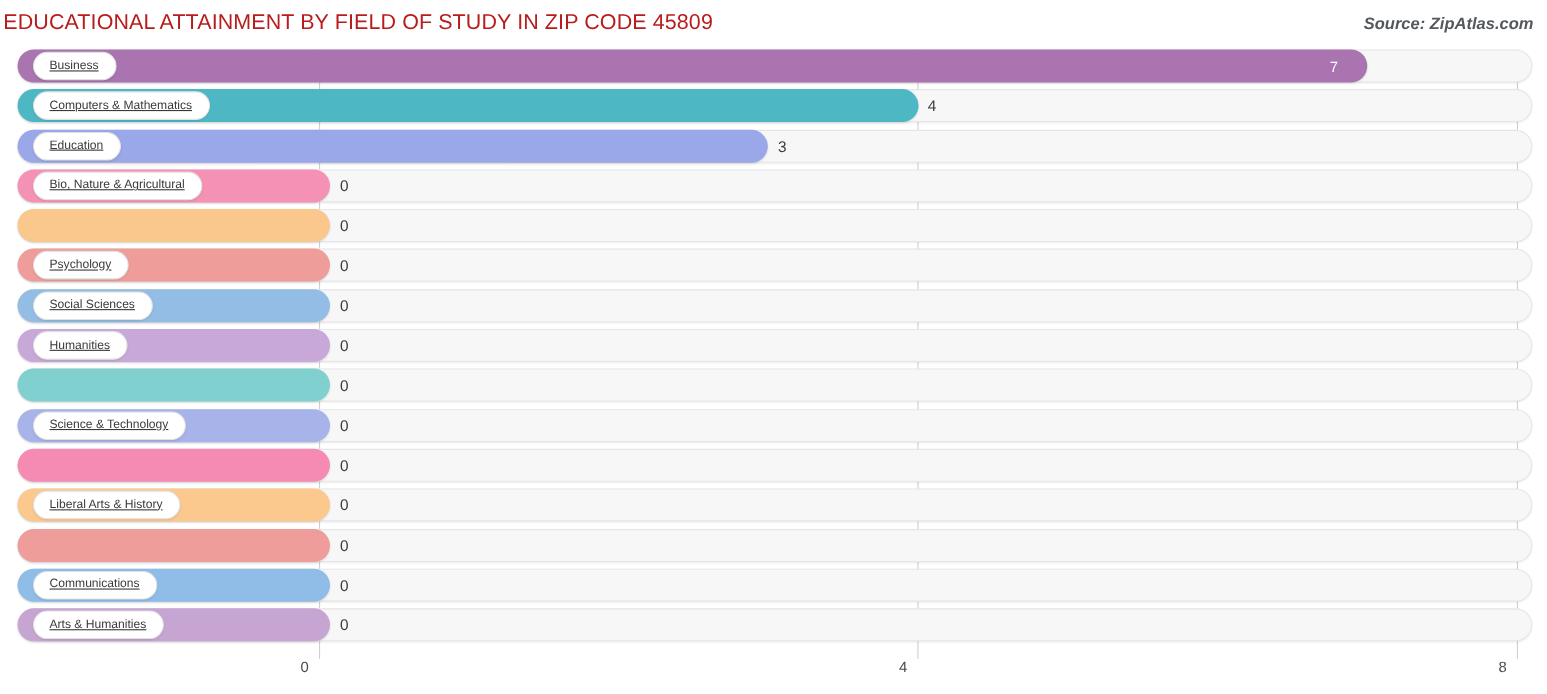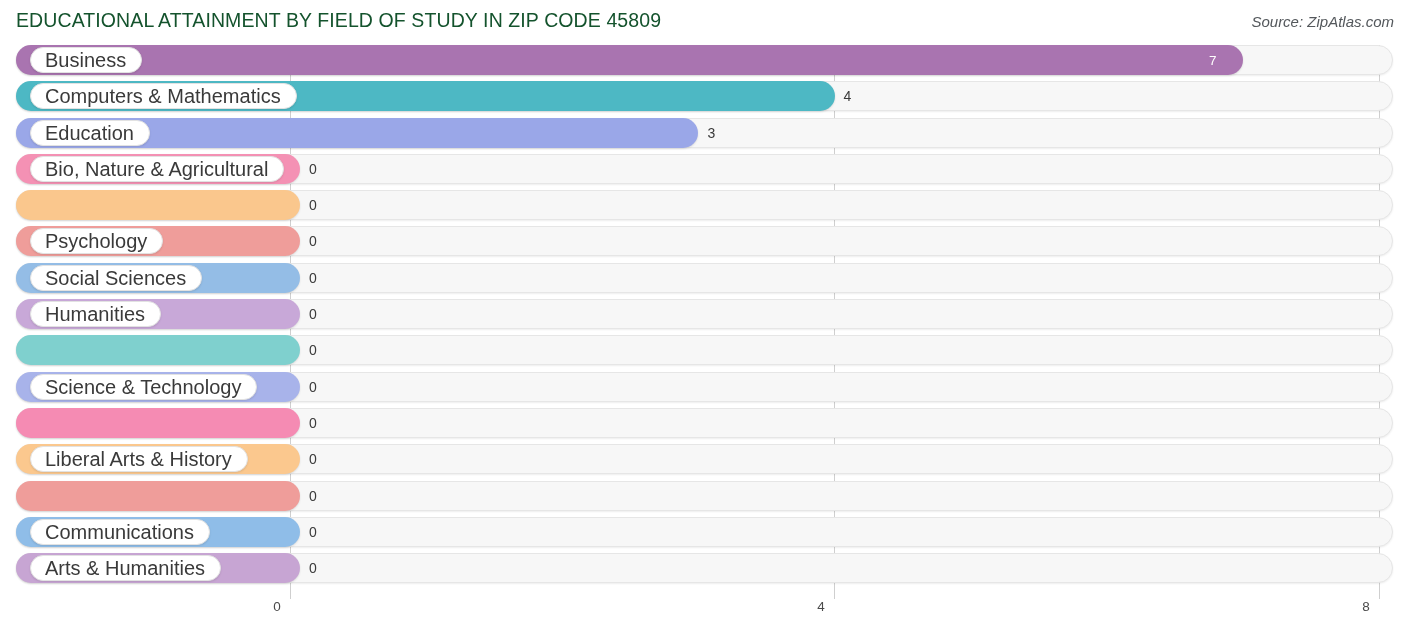--- a/index.html
+++ b/index.html
@@ -7,27 +7,27 @@
     margin: 0; padding: 0;
     width: 1406px; height: 631px;
     background: #ffffff;
     font-family: "Liberation Sans", sans-serif;
     overflow: hidden;
   }
   #page { position: relative; width: 1406px; height: 631px; background:#fff; }
 
   
   .title {
-    position: absolute; left: 16px; top: 9px;
-    font-size: 19.5px; font-weight: 400; color: #14532d;
+    position: absolute; left: 3px; top: 9px;
+    font-size: 19.5px; font-weight: 400; color: #b91c1c;
     letter-spacing: 0.1px; white-space: nowrap;
   }
   .source {
     position: absolute; right: 12px; top: 13px;
-    font-size: 15px; font-style: italic; font-weight: 400; color: #54585c;
+    font-size: 15px; font-style: italic; font-weight: 700; color: #54585c;
     white-space: nowrap;
   }
 
   
   .plot {
     position: absolute; left: 0; top: 45px;
     width: 1406px; height: 548px;
   }
   .gridlines { position: absolute; inset: 0; pointer-events: none; }
   .gridline {
@@ -67,21 +67,21 @@
     height: 26px;
     display: flex; align-items: center;
     padding: 0 15px 0 14px;
     background: #ffffff;
     border: 1px solid #e2e2e2;
     border-radius: 13px;
     box-shadow: 0 1px 2px rgba(0,0,0,0.10);
     white-space: nowrap;
   }
   .pill span {
-    font-size: 20px; color: #3a3a3a; line-height: 1;
+    font-size: 11px; color: #3a3a3a; line-height: 1; text-decoration: underline;
   }
 
   
   .val-out {
     position: absolute; top: 0; height: 30px;
     display: flex; align-items: center;
     font-size: 14px; color: #3a3a3a; white-space: nowrap;
   }
   
   .val-in {

